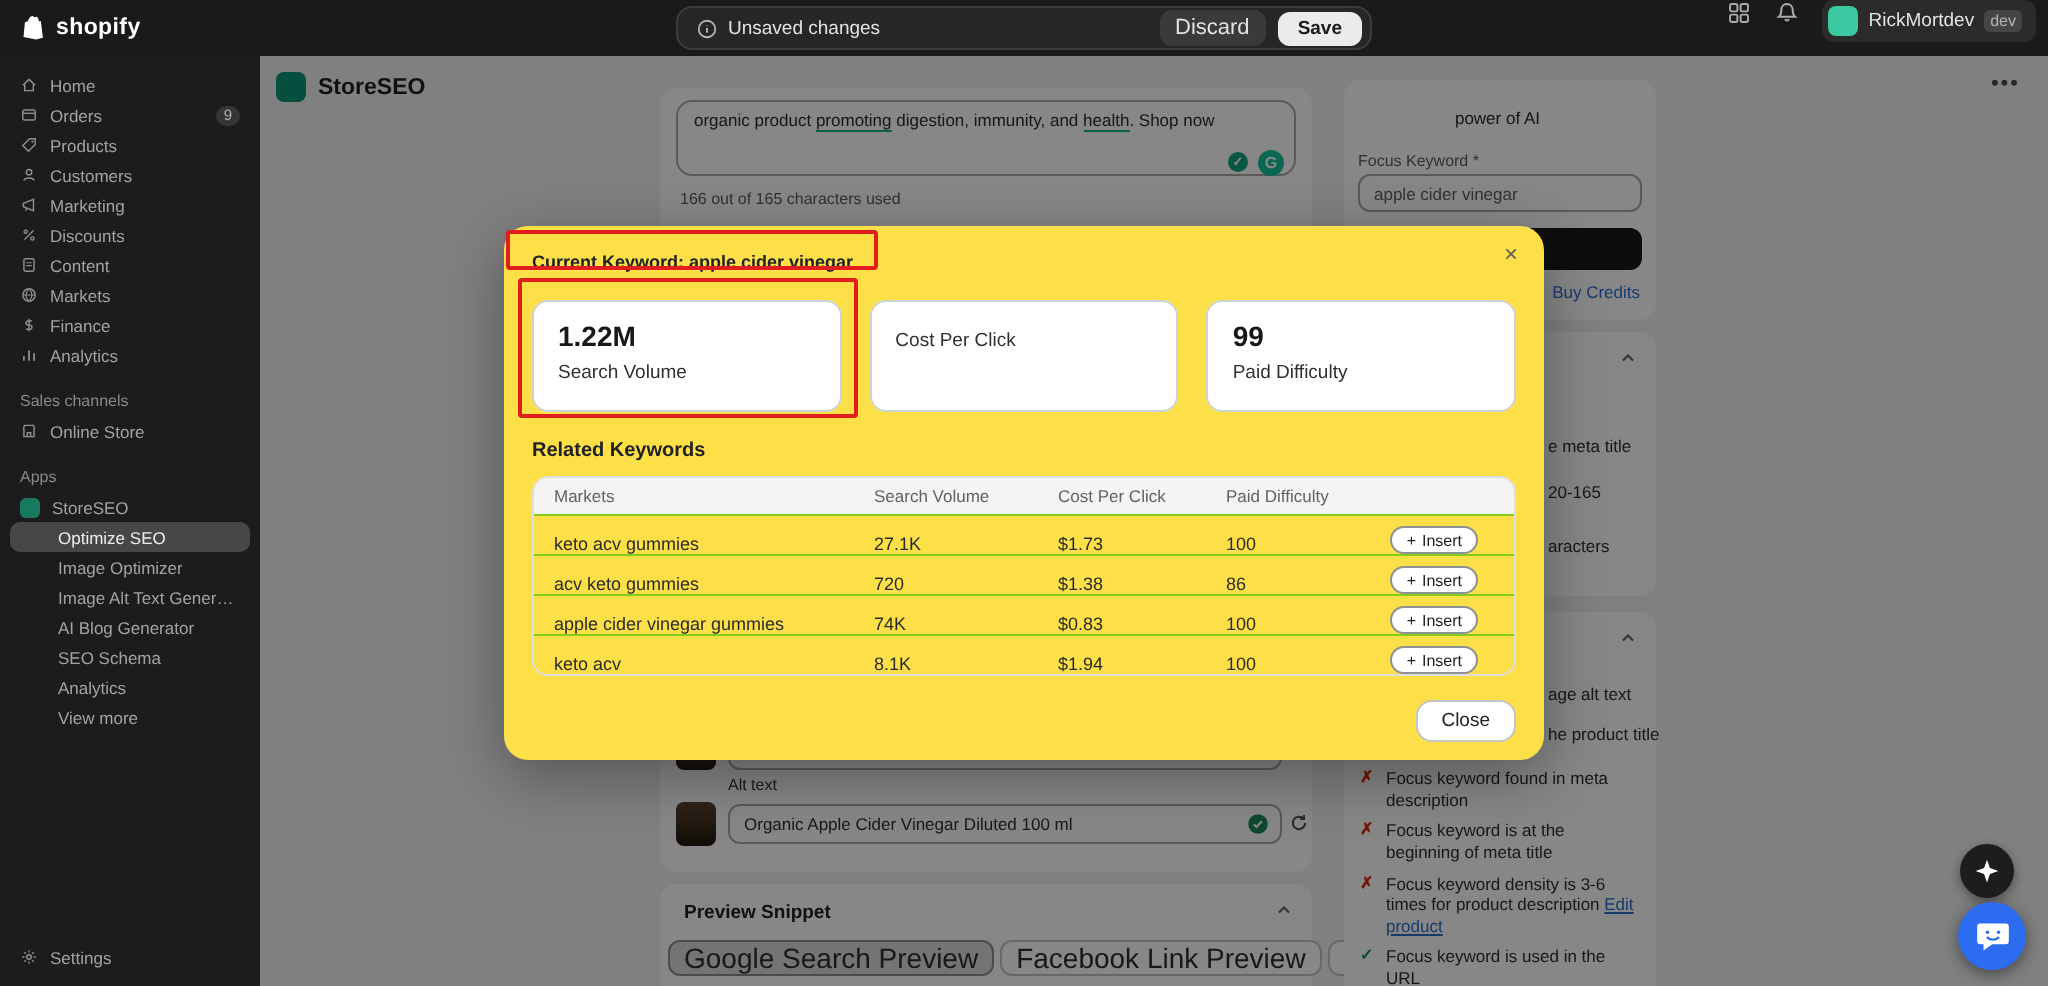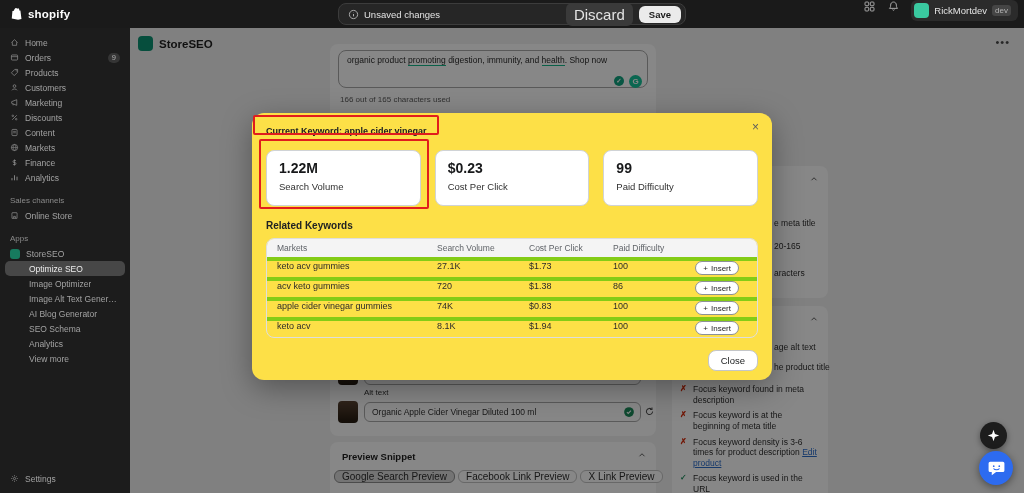--- a/index.html
+++ b/index.html
@@ -8,21 +8,21 @@
   #canvas{position:relative;width:1024px;height:493px;background:#f2f2f2;overflow:hidden}
   svg{display:block}
 
   
   #topbar{position:absolute;left:0;top:0;right:0;height:28px;background:#1a1a1a;z-index:40;display:flex;align-items:center}
   #logo{display:flex;align-items:center;gap:4px;padding-left:10px}
   #logo .wordmark{color:#fff;font-size:11.5px;font-weight:bold;letter-spacing:.2px}
   #savebar{position:absolute;left:338px;top:3px;width:348px;height:22px;background:#262626;border:1px solid #3c3c3c;border-radius:8px;display:flex;align-items:center;gap:6px;padding:0 4px 0 9px}
   #savebar .msg{flex:1;display:flex;align-items:center;gap:5px;color:#e3e3e3;font-size:9.5px}
   .icon-12{width:11px;height:11px;color:#b5b5b5;flex:none}
-  #discard-btn{background:#3a3a3a;color:#e3e3e3;border:none;font-size:15px;border-radius:6px;padding:3px 8px;font-family:inherit}
+  #discard-btn{background:#3a3a3a;color:#e3e3e3;border:none;font-size:11px;border-radius:6px;padding:3px 8px;font-family:inherit}
   #save-btn{background:#ebebeb;color:#1a1a1a;border:none;font-size:9.5px;font-weight:bold;border-radius:6px;padding:3px 10px;font-family:inherit}
   #topbar-right{position:absolute;right:6px;top:0;height:28px;display:flex;gap:11px}
   .tb-ic{width:13px;height:13px;color:#ababab}
   #user-chip{display:flex;align-items:center;gap:5px;background:#2b2b2b;border-radius:6px;height:21px;padding:0 7px 0 3px}
   #avatar{width:15px;height:15px;border-radius:4px;background:var(--avatar_teal)}
   #user-name{color:#e3e3e3;font-size:9.5px}
   #user-badge{color:#b5b5b5;background:#454545;font-size:8px;border-radius:3px;padding:1px 3px}
 
   
   #sidebar{position:absolute;left:0;top:28px;width:130px;bottom:0;background:#1c1c1c;z-index:40;padding-top:7px}
@@ -61,21 +61,21 @@
   #chk2{top:362px}
   .refresh{position:absolute;left:314px;width:11px;height:11px;color:#4f4f4f}
   #ref1{top:325px}
   #ref2{top:362px}
   #alt-label{position:absolute;left:34px;top:344px;font-size:8px;color:#303030}
 
   #preview-card{position:absolute;left:200px;top:414px;width:326px;height:70px;background:#fff;border-radius:8px}
   #preview-title{position:absolute;left:12px;top:9px;font-size:9.5px;font-weight:bold;color:#1f1f1f}
   .acc-chev{position:absolute;right:9px;top:8px;width:10px;height:10px;color:#5f5f5f}
   #ptabs{position:absolute;left:4px;top:28px;display:flex;gap:3px}
-  .ptab{font-family:inherit;font-size:10px;padding:0 7px;border-radius:6px;background:#fff;border:1px solid #c4c4c4;color:#2e2e2e;white-space:nowrap}
+  .ptab{font-family:inherit;font-size:14px;padding:0 7px;border-radius:6px;background:#fff;border:1px solid #c4c4c4;color:#2e2e2e;white-space:nowrap}
   .ptab.active{background:#dcdcdc;border-color:#8f8f8f}
 
   
   #rp-top{position:absolute;left:542px;top:12px;width:156px;height:120px;background:#fff;border-radius:8px}
   #rp-intro{position:absolute;right:58px;top:14px;font-size:8.5px;color:#2b2b2b;white-space:nowrap}
   #fk-label{position:absolute;left:7px;top:36px;font-size:8px;color:#5c5c5c}
   #fk-input{position:absolute;left:7px;top:47px;width:142px;height:19px;border:1px solid #ababab;border-radius:6px;background:#fff;font-size:8.5px;color:#5f5f5f;display:flex;align-items:center;padding-left:7px}
   #fk-btn{position:absolute;left:7px;top:74px;width:142px;height:21px;background:#191919;border-radius:6px;border:none}
   #buy-credits{position:absolute;right:8px;top:101px;font-size:8.5px;color:var(--link_blue)}
   #rp-c1{position:absolute;left:542px;top:138px;width:156px;height:132px;background:#fff;border-radius:8px}
@@ -95,21 +95,21 @@
   #modal{position:absolute;left:252px;top:113px;width:520px;height:267px;background:#fde047;border-radius:12px;box-shadow:0 8px 30px rgba(0,0,0,.35);z-index:30;padding:10px 14px}
   #modal-title{font-size:9px;font-weight:bold;color:#202223;height:12px;margin-top:3px}
   #modal-close{position:absolute;right:13px;top:8px;color:#5c5c5c;font-size:12px;line-height:12px}
   #stats{display:flex;gap:14px;margin-top:12px}
   .stat-card{flex:1;height:56px;border:1px solid #d0d3d6;border-radius:8px;padding:9px 12px;background:#fff}
   .stat-value{font-size:14px;font-weight:bold;color:#17181a}
   .stat-label{font-size:9.5px;color:#303030;margin-top:5px}
   #related-label{margin-top:14px;font-size:10px;font-weight:bold;color:#202223}
   #kw-table{margin-top:7px;border:1px solid #dedede;border-radius:8px;overflow:hidden}
   .t-head{display:flex;align-items:center;height:18px;background:#f4f4f4;font-size:8.5px;color:#5f6368}
-  .t-row{display:flex;align-items:flex-start;height:20px;border-top:4px solid #84cc16;font-size:9px;color:#2b2b2b}
+  .t-row{display:flex;align-items:flex-end;height:20px;border-top:1px solid #84cc16;font-size:9px;color:#2b2b2b}
   .c0{width:170px;padding-left:10px}
   .c1{width:92px}.c2{width:84px}.c3{width:78px}
   .c4{flex:1;display:flex;justify-content:flex-end;padding-right:18px}
   .insert-btn{display:inline-flex;align-items:center;gap:3px;height:14px;padding:0 7px;background:#fff;border:1px solid #8c9196;border-radius:7px;font-size:8px;color:#1f1f1f;font-family:inherit}
   .close-btn{position:absolute;right:14px;bottom:9px;border:1px solid #c4c6c8;border-radius:8px;background:#fff;font-size:9.5px;color:#202223;padding:4px 12px;font-family:inherit}
 
   
   .anno{position:absolute;border:2px solid var(--annotation);z-index:35;border-radius:2px;pointer-events:none}
   #anno-title{left:253px;top:115px;width:186px;height:20px}
   #anno-stat{left:259px;top:139px;width:170px;height:70px}
@@ -172,20 +172,29 @@
       <svg class="acc-chev" viewBox="0 0 16 16">
           <path d="M4 10l4-4 4 4" fill="none" stroke="currentColor" stroke-width="1.6"></path>
         </svg>
       <div id="ptabs">
           <button class="ptab active">Google Search Preview</button>
           <button class="ptab">Facebook Link Preview</button>
           <button class="ptab">X Link Preview</button>
         </div>
     </section>
 
+    <div id="rp-top">
+      <div id="rp-intro">power of AI</div>
+      <div id="fk-label">Focus Keyword *</div>
+      <div id="fk-input">
+          <span>apple cider vinegar</span>
+        </div>
+      <button id="fk-btn"></button>
+      <div id="buy-credits">Buy Credits</div>
+    </div>
 
     <div id="rp-c1">
       <svg class="acc-chev" viewBox="0 0 16 16">
           <path d="M4 10l4-4 4 4" fill="none" stroke="currentColor" stroke-width="1.6"></path>
         </svg>
       <div class="frag" style="top:52px">e meta title</div>
       <div class="frag" style="top:75px">20-165</div>
       <div class="frag" style="top:102px">aracters</div>
     </div>
 
@@ -234,21 +243,20 @@
 
   <div id="modal">
     <div id="modal-title">Current Keyword: apple cider vinegar</div>
     <span id="modal-close">×</span>
     <div id="stats">
         <div class="stat-card">
           <div class="stat-value">1.22M</div>
           <div class="stat-label">Search Volume</div>
         </div>
         <div class="stat-card">
-          <div class="stat-value">$0.23</div>
           <div class="stat-label">Cost Per Click</div>
         </div>
         <div class="stat-card">
           <div class="stat-value">99</div>
           <div class="stat-label">Paid Difficulty</div>
         </div>
       </div>
     <div id="related-label">Related Keywords</div>
     <div id="kw-table">
       <div class="t-head">

